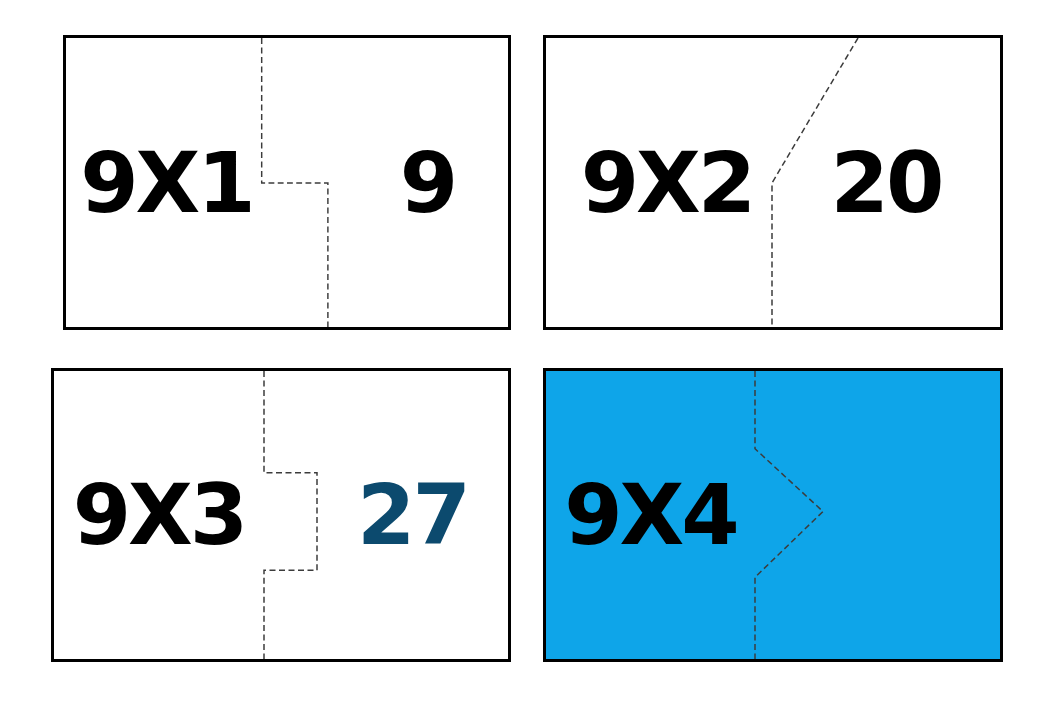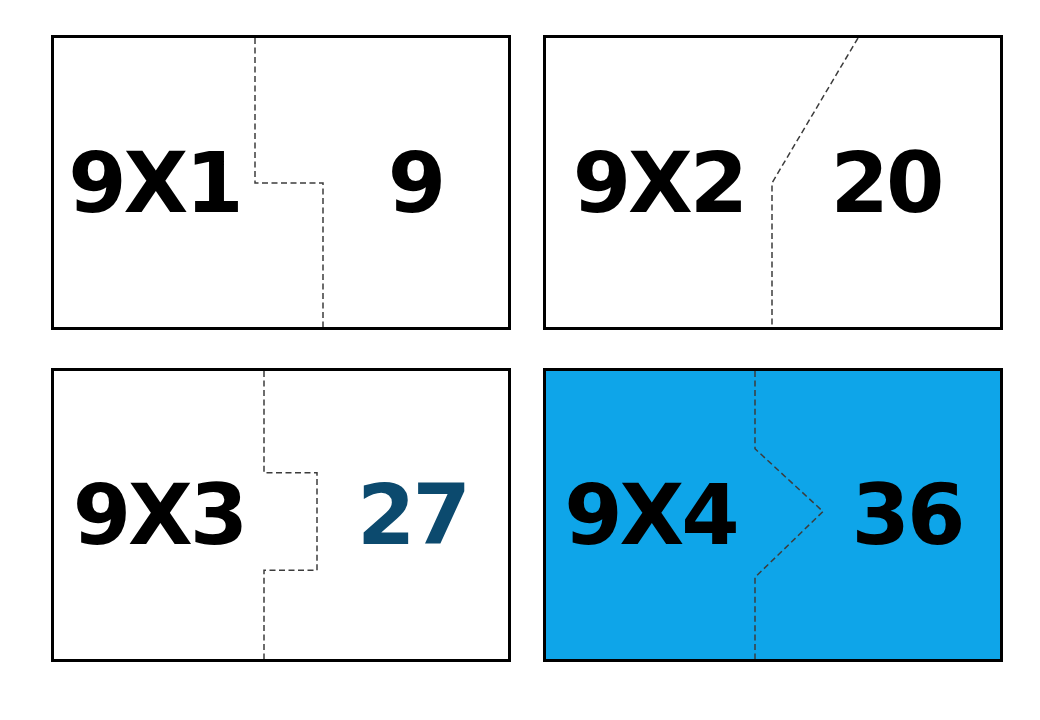--- a/index.html
+++ b/index.html
@@ -51,45 +51,44 @@
     letter-spacing: -3px;
     color: #000000;
     white-space: nowrap;
   }
 </style>
 </head>
 <body>
 
 <div class="grid">
 
-  <div class="card" style="border-color: rgb(0, 0, 0); background: rgb(255, 255, 255);">
+  <div class="card" style="border-color: rgb(0, 0, 0); background: rgb(255, 255, 255); margin-left: 12px;">
     <svg class="cut" viewBox="0 0 454 289" preserveAspectRatio="none">
         <polyline points="201,0 201,145 269,145 269,289" fill="none" stroke="#3c3c3c" stroke-width="1.5" stroke-dasharray="6 3.5"></polyline>
       </svg>
     <div class="text-zone" style="left: 0px; width: 201px; color: rgb(0, 0, 0);">9X1</div>
     <div class="text-zone" style="left: 269px; width: 185px; color: rgb(0, 0, 0);">9</div>
   </div>
 
   <div class="card" style="border-color: rgb(0, 0, 0); background: rgb(255, 255, 255);">
     <svg class="cut" viewBox="0 0 454 289" preserveAspectRatio="none">
         <polyline points="312,0 226,145 226,289" fill="none" stroke="#3c3c3c" stroke-width="1.5" stroke-dasharray="6 3.5"></polyline>
       </svg>
-    <div class="text-zone" style="left: 0px; width: 226px; color: rgb(0, 0, 0);">9X2</div>
+    <div class="text-zone" style="left: 8px; width: 226px; color: rgb(0, 0, 0);">9X2</div>
     <div class="text-zone" style="left: 226px; width: 228px; color: rgb(0, 0, 0);">20</div>
   </div>
 
   <div class="card" style="border-color: rgb(0, 0, 0); background: rgb(255, 255, 255); text-decoration: underline;">
     <svg class="cut" viewBox="0 0 454 289" preserveAspectRatio="none">
         <polyline points="210,0 210,102 263,102 263,200 210,200 210,289" fill="none" stroke="#3c3c3c" stroke-width="1.5" stroke-dasharray="6 3.5"></polyline>
       </svg>
     <div class="text-zone" style="left: 0px; width: 210px; color: rgb(0, 0, 0);">9X3</div>
     <div class="text-zone" style="left: 263px; width: 191px; color: #0c4a6e;">27</div>
   </div>
 
   <div class="card" style="border-color: rgb(0, 0, 0); background: #0ea5e9;">
     <svg class="cut" viewBox="0 0 454 289" preserveAspectRatio="none">
         <polyline points="209,0 209,78 277,141 209,207 209,289" fill="none" stroke="#3c3c3c" stroke-width="1.5" stroke-dasharray="6 3.5"></polyline>
       </svg>
     <div class="text-zone" style="left: 0px; width: 209px; color: rgb(0, 0, 0);">9X4</div>
-    <div class="text-zone" style="left: 268px; width: 186px; color: rgb(0, 0, 0);">36</div>
   </div>
 
 </div>
 
 </body></html>

